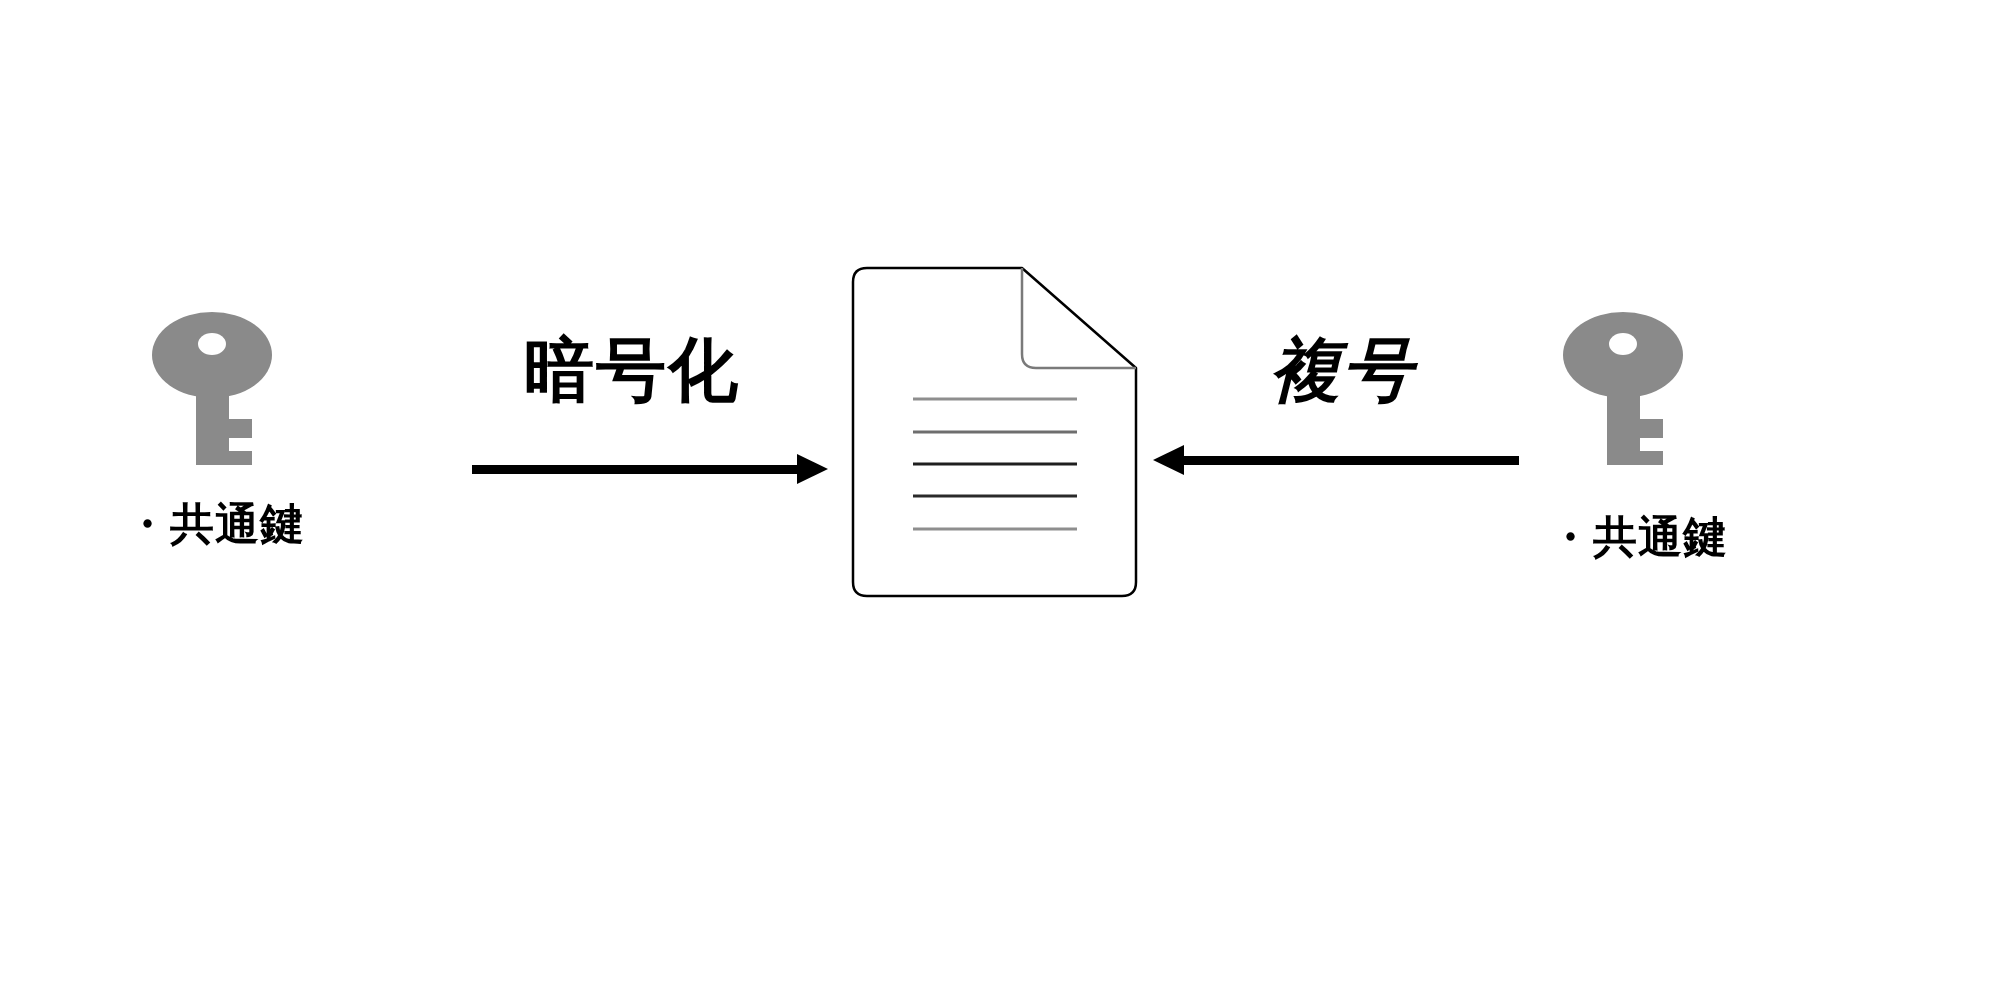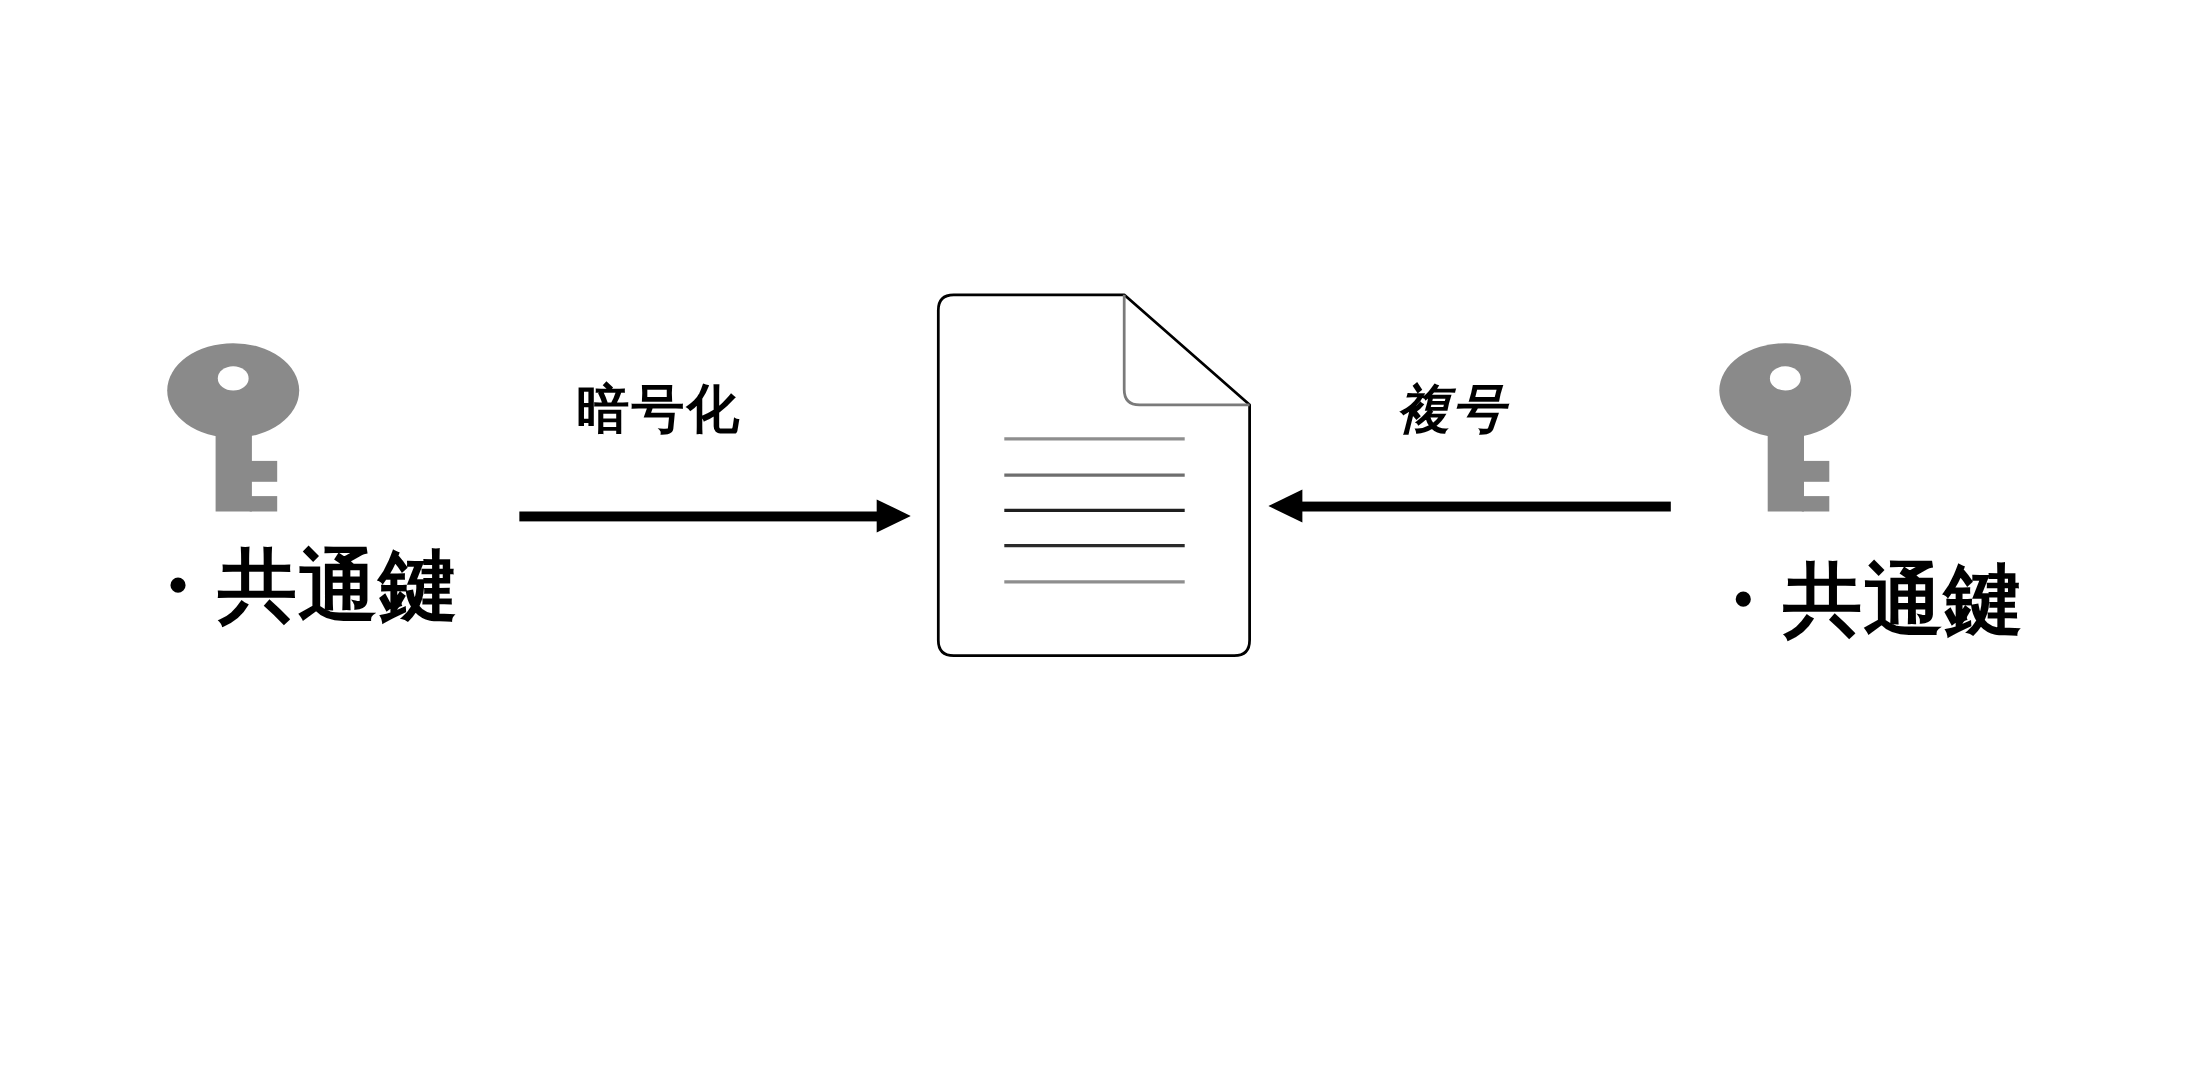--- a/index.html
+++ b/index.html
@@ -16,28 +16,26 @@
     overflow: hidden;
   }
   .abs { position: absolute; }
   .jp-label {
     color: #000000;
     font-weight: 700;
     white-space: nowrap;
     line-height: 1;
   }
   .arrow-caption {
-    font-size: 48px;
+    font-size: 70px;
     letter-spacing: 2px;
-    margin-top: 14px;
   }
   .key-caption {
-    font-size: 72px;
+    font-size: 44px;
     letter-spacing: 1px;
-    font-family: Liberation Mono, monospace;
   }
 </style>
 </head>
 <body>
 
 <div class="canvas">
 
   <svg class="abs" style="left:147px; top:305px;" width="130" height="170" viewBox="0 0 130 170">
     <ellipse cx="65" cy="50" rx="60" ry="43" fill="#8a8a8a"></ellipse>
     <ellipse cx="65" cy="39" rx="14" ry="11" fill="#ffffff"></ellipse>

